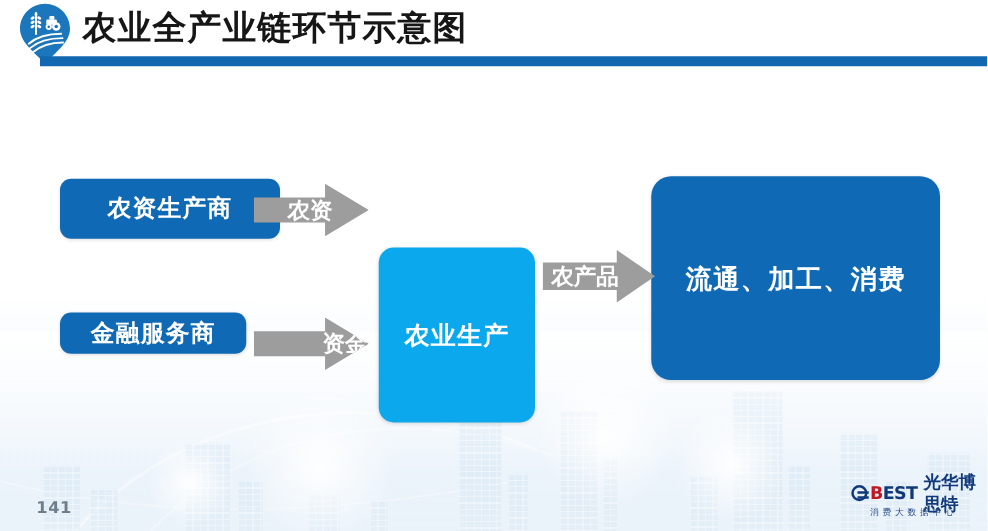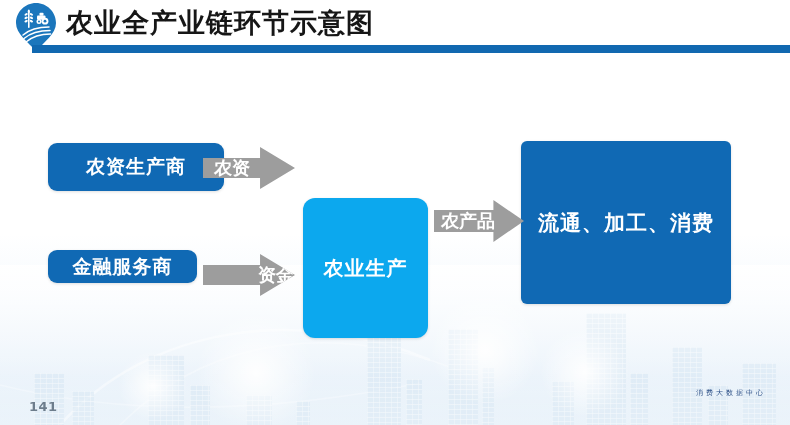--- a/index.html
+++ b/index.html
@@ -61,33 +61,33 @@
     color:#ffffff; font-weight:bold;
     text-align:center; white-space:nowrap;
     box-shadow:0 1px 3px rgba(0,0,0,.13);
   }
   .node-dark { background:#1069b4; }
   .node-light{ background:#0ca8ee;margin-top:36px; }
 
   #node-supplier { left:48px;  top:143px; width:176px; height:48px; border-radius:9px;  font-size:19px; letter-spacing:1px;}
   #node-finance  { left:48px;  top:250px; width:149px; height:33px; border-radius:9px;  font-size:19px; letter-spacing:1px;}
   #node-production { left:303px; top:162px; width:125px; height:140px; border-radius:12px; font-size:20px; letter-spacing:1px;}
-  #node-downstream { left:521px; top:141px; width:210px; height:163px; border-radius:6px; font-size:21px; letter-spacing:1px;}
+  #node-downstream { left:521px; top:141px; width:231px; height:163px; border-radius:16px; font-size:21px; letter-spacing:1px;}
 
   
   .arrow {
     position:absolute;
     background:#9d9d9d;
     display:flex; align-items:center; justify-content:flex-start;
     color:#ffffff; font-weight:bold; white-space:nowrap;
   }
   .arrow-label { position:relative; z-index:2; }
 
   #arrow-supply  { left:203px; top:147px; width:92px; height:42px; font-size:18px; }
-  #arrow-supply  .arrow-label { padding-left:11px; }
+  #arrow-supply  .arrow-label { padding-left:27px; }
   #arrow-capital { left:203px; top:254px; width:92px; height:42px; font-size:18px;padding-left:44px; }
   #arrow-capital .arrow-label { padding-left:11px; }
   #arrow-product { left:434px; top:200px; width:90px; height:42px; font-size:18px; }
   #arrow-product .arrow-label { padding-left:7px; }
 
   
   .arrow.shaft-58 { clip-path:polygon(0% 26%, 62% 26%, 62% 0%, 100% 50%, 62% 100%, 62% 74%, 0% 74%); }
   .arrow.shaft-64 { clip-path:polygon(0% 24%, 66% 24%, 66% 0%, 100% 50%, 66% 100%, 66% 76%, 0% 76%); }
 
   
@@ -203,16 +203,21 @@
     <span class="arrow-label">资金</span>
   </div>
 
   <div class="arrow shaft-64" id="arrow-product">
     <span class="arrow-label">农产品</span>
   </div>
 
   <div class="page-number">141</div>
 
   <div class="brand">
+    <div class="brand-row">
+      <span class="brand-e"></span>
+      <span class="brand-best"><span class="hl">B</span>EST</span>
+      <span class="brand-cn">光华博思特</span>
+    </div>
     <div class="brand-sub">消费大数据中心</div>
   </div>
 
 </div>
 
 </body></html>

